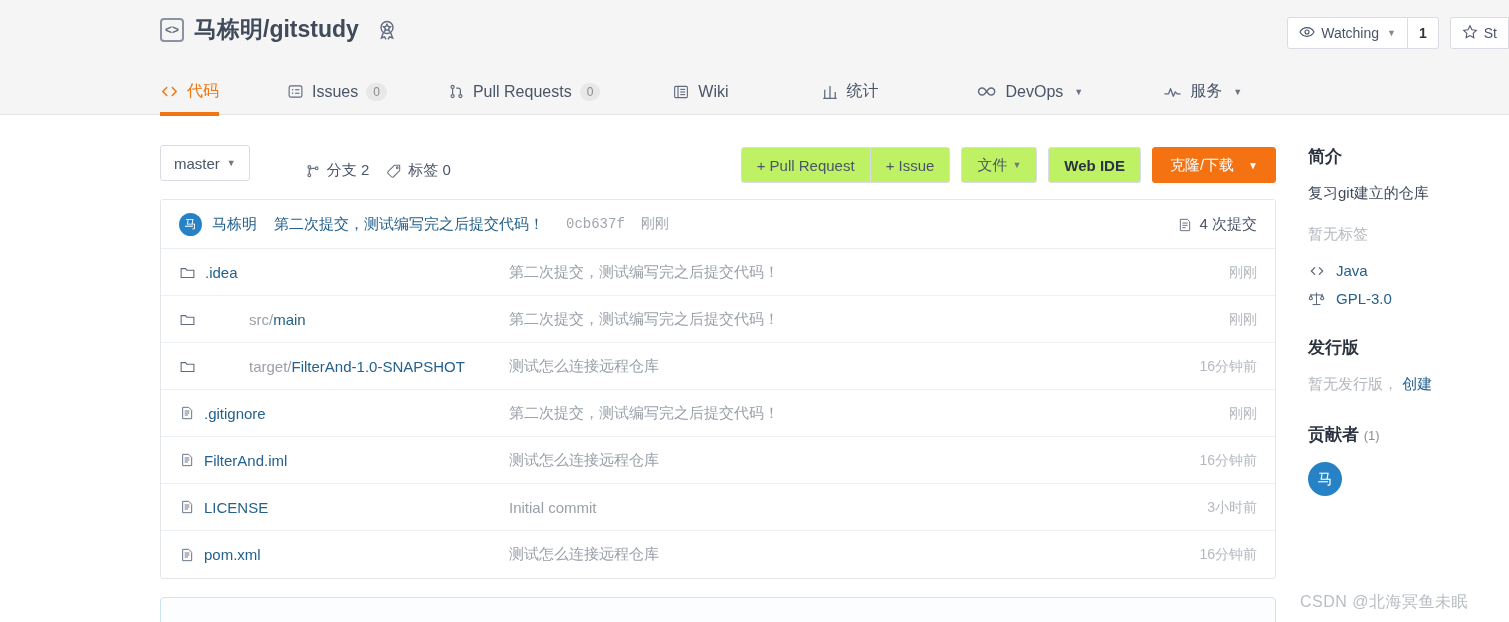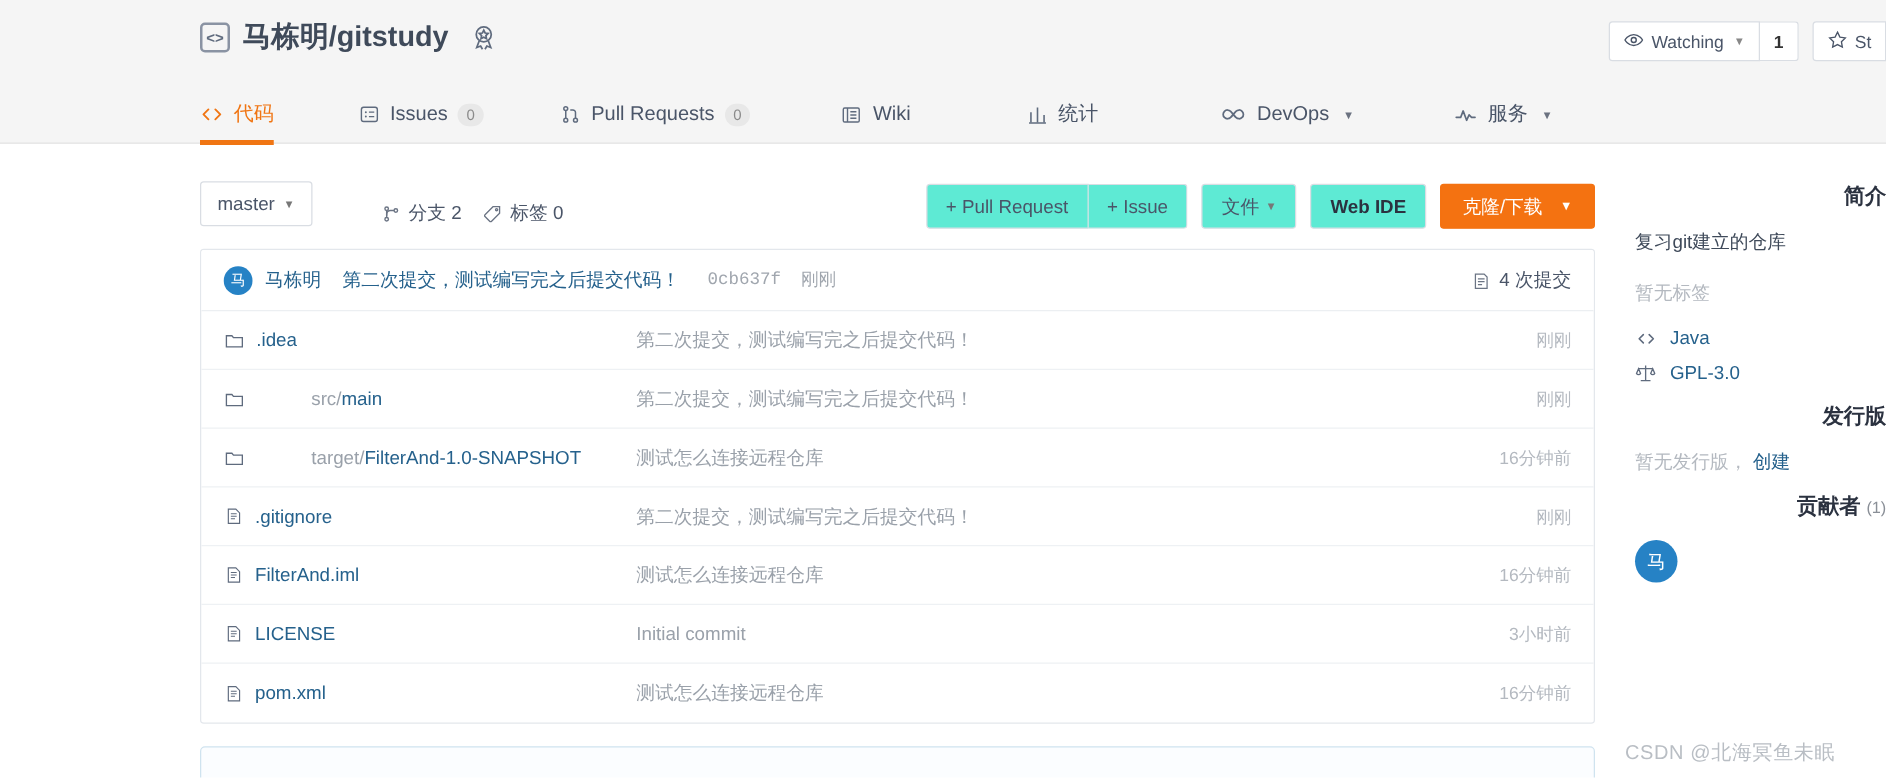--- a/index.html
+++ b/index.html
@@ -93,21 +93,21 @@
   .branch-btn .caret { font-size: 9px; color: #777; }
   .meta-links { display: flex; align-items: center; gap: 17px; margin-left: 24px; margin-top: 16px; }
   .meta-link {
     display: flex; align-items: center; gap: 6px;
     font-size: 15px; color: #4a5568; cursor: pointer; white-space: nowrap;
   }
   .meta-link .ic { color: #6b7484; display: inline-flex; }
 
   .toolbar-right { position: absolute; right: 0; top: 2px; display: flex; align-items: stretch; }
   .tbtn {
-    background: #5eead4; border: 1px solid #d9dde3; height: 36px; padding: 0 15px;
+    background: #bef264; border: 1px solid #d9dde3; height: 36px; padding: 0 15px;
     display: flex; align-items: center; gap: 5px;
     font-size: 15px; color: #4a5568; cursor: pointer; white-space: nowrap;
   }
   .tbtn.pr    { border-radius: 3px 0 0 3px; }
   .tbtn.issue { border-left: none; border-radius: 0 3px 3px 0; }
   .tbtn.sep   { margin-left: 11px; border-radius: 3px; }
   .tbtn.bold  { font-weight: bold; color: #2b3240; }
   .tbtn .caret { font-size: 9px; color: #777; }
   .tbtn.clone {
     background: #f47211; border-color: #f47211; color: #fff;
@@ -161,31 +161,30 @@
   .bottomcard {
     margin-top: 18px; height: 40px;
     border: 1px solid #cfe3ef; border-radius: 4px; background: #fbfdff;
   }
 
   
   .sidebar { position: absolute; left: 1308px; top: 145px; width: 201px; }
   .sb-title {
     font-size: 17px; font-weight: bold; color: #2b3240;
     margin: 0 0 16px 0;
-    text-align: right;
   }
   .sb-title .cnt { font-size: 13px; font-weight: normal; color: #8a8f97; }
   .sb-desc { font-size: 15px; color: #3f4a5a; margin-bottom: 22px; }
   .sb-muted { font-size: 15px; color: #b4b9c0; margin-bottom: 18px; }
   .sb-row {
     display: flex; align-items: center; gap: 11px; margin-bottom: 11px;
     font-size: 15px; color: #25618c; cursor: pointer;
   }
   .sb-row .ic { color: #5f6b7e; display: inline-flex; width: 17px; justify-content: center; }
-  .sb-sec { margin-top: 14px; }
+  .sb-sec { margin-top: 29px; }
   .sb-line { font-size: 15px; color: #b4b9c0; }
   .sb-link { color: #25618c; cursor: pointer; }
   .contrib-avatar {
     width: 34px; height: 34px; border-radius: 50%;
     background: #2682c5; color: #fff;
     display: flex; align-items: center; justify-content: center;
     font-size: 15px; margin-top: 14px;
   }
 
   .watermark {

